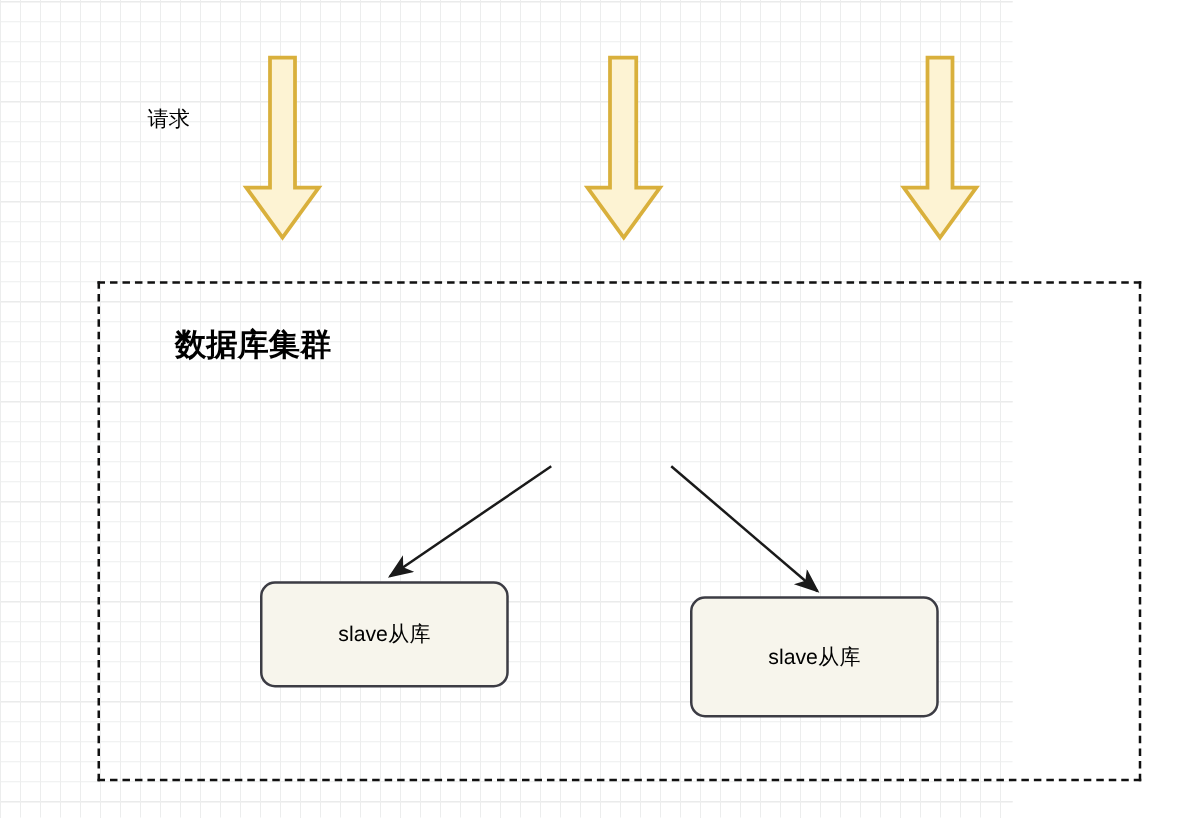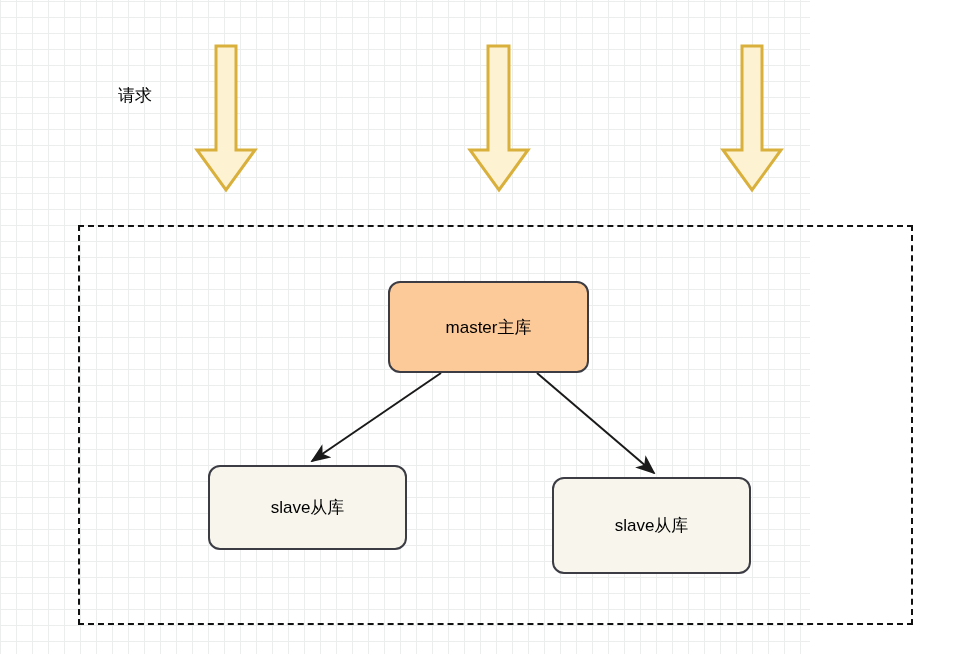--- a/index.html
+++ b/index.html
@@ -126,34 +126,32 @@
     <polygon points="216,46 236,46 236,150 255,150 226,190 197,150 216,150" fill="#fdf3d3" stroke="#d9b03c" stroke-width="3" stroke-linejoin="miter"></polygon>
 
     <polygon points="488,46 509,46 509,150 528,150 499,190 470,150 488,150" fill="#fdf3d3" stroke="#d9b03c" stroke-width="3" stroke-linejoin="miter"></polygon>
 
     <polygon points="742,46 762,46 762,150 781,150 752,190 723,150 742,150" fill="#fdf3d3" stroke="#d9b03c" stroke-width="3" stroke-linejoin="miter"></polygon>
   </svg>
 
   <div id="request-label">请求</div>
 
   <div id="cluster-box"></div>
+  <div id="cluster-title">数据库集群</div>
 
   <svg class="layer" viewBox="0 0 954 654" width="954" height="654">
     <defs>
       <marker id="arrowhead" markerWidth="10" markerHeight="10" refX="9" refY="4" orient="auto" markerUnits="strokeWidth">
         <path d="M0,0 L10,4 L0,8 L2.6,4 z" fill="#1a1a1a"></path>
       </marker>
     </defs>
     <line x1="441" y1="373" x2="312" y2="461" stroke="#1a1a1a" stroke-width="2" marker-end="url(#arrowhead)"></line>
     <line x1="537" y1="373" x2="654" y2="473" stroke="#1a1a1a" stroke-width="2" marker-end="url(#arrowhead)"></line>
   </svg>
 
-  <div class="node" id="node-master">
-    <span>master主库</span>
-  </div>
 
   <div class="node" id="node-slave-left">
     <span>slave从库</span>
   </div>
 
   <div class="node" id="node-slave-right">
     <span>slave从库</span>
   </div>
 
 </div>

